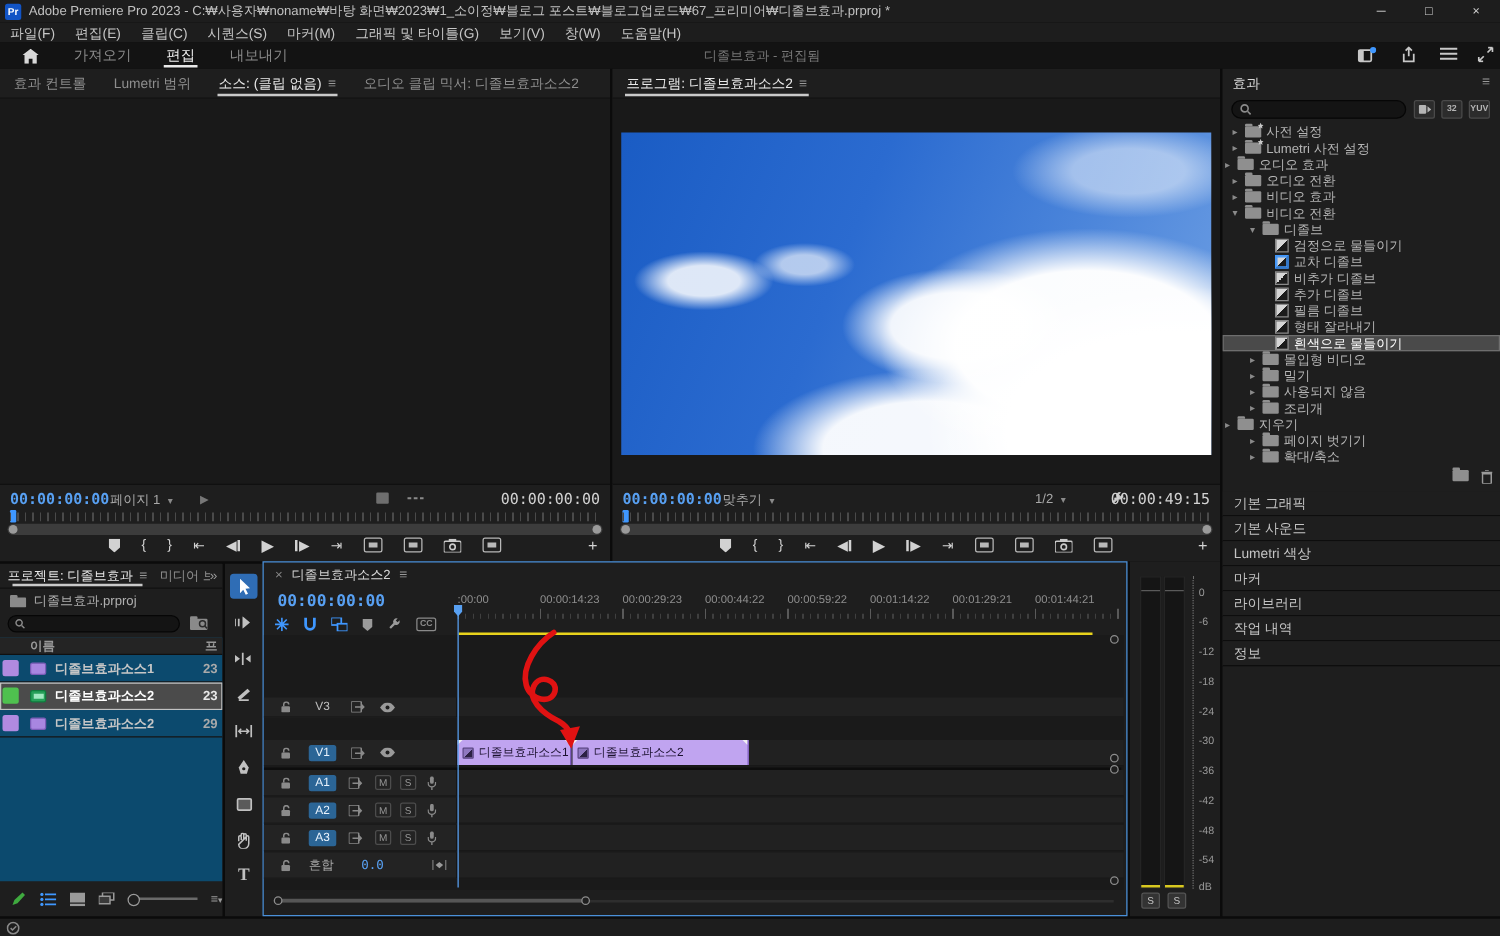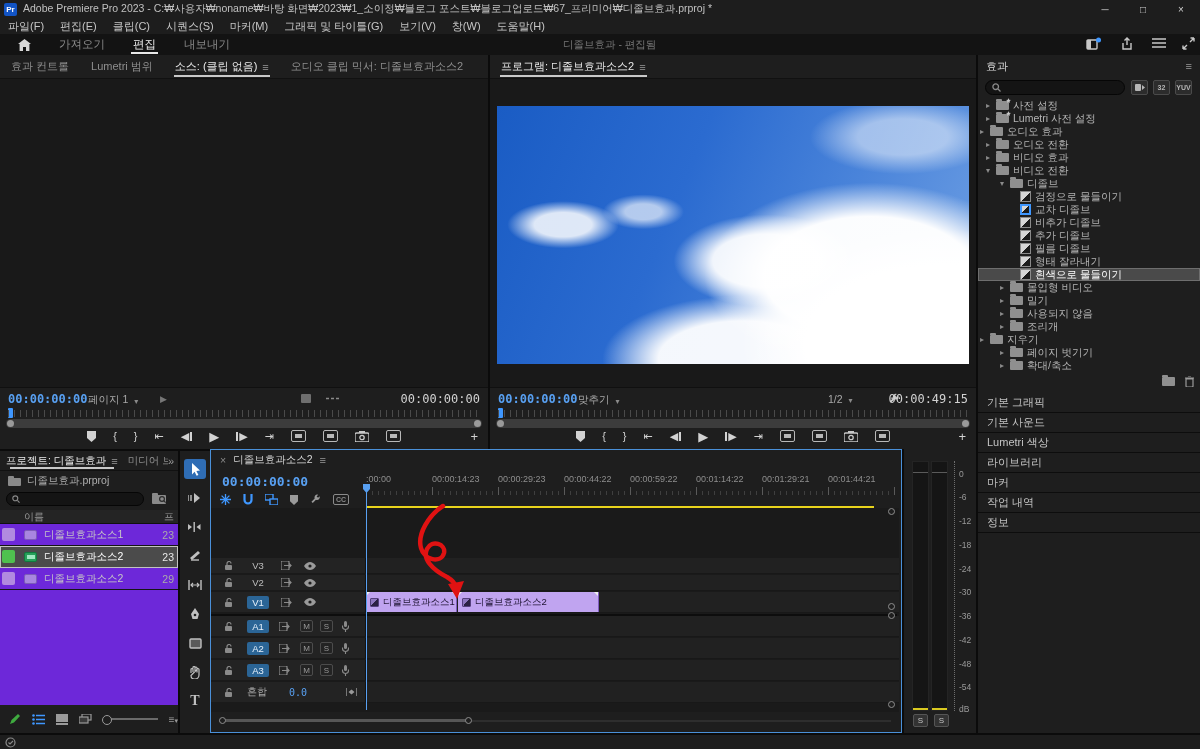--- a/index.html
+++ b/index.html
@@ -100,21 +100,21 @@
   .tico.def { border-color:#3f97ff; box-shadow:0 0 0 1px #3f97ff inset; }
   #fx-foot { position:absolute; left:0; top:319px; right:6px; height:15px; display:flex; justify-content:flex-end; gap:10px; align-items:center; }
   #right-stack { position:absolute; left:0; top:338px; right:0; }
   .rp-head { height:20px; display:flex; align-items:center; padding-left:9px; color:#c4c4c4; font-size:11px; border-bottom:1px solid #0d0d0d; background:#1e1e1e;text-align:center; }
 
   
   #project-panel { left:0; top:451px; width:178px; height:282px; }
   #proj-tabs { height:20px; }
   #proj-file-row { position:absolute; left:0; top:22px; right:0; height:16px; display:flex; align-items:center; gap:6px; padding-left:8px; color:#b0b0b0; font-size:10.5px; }
   #proj-search { position:absolute; left:6px; top:41px; width:138px; height:14px; background:#141414; border:1px solid #060606; border-radius:7px; display:flex; align-items:center; padding:0 5px; gap:4px; }
-  #proj-list { position:absolute; left:0; top:59px; right:0; bottom:28px; background:#6d28d9; }
+  #proj-list { position:absolute; left:0; top:59px; right:0; bottom:28px; background:#0c4a6e;font-weight:bold; }
   #proj-cols { height:14px; background:#242424; border-bottom:1px solid #101010; display:flex; align-items:center; color:#999; font-size:10px; }
   .prow { height:22px; display:flex; align-items:center; position:relative; color:#c6c6c6; font-size:10.5px; border-bottom:1px solid #151515; }
   .prow.sel { background:#4b4b4b; color:#fff; outline:1px solid #c2c2c2; outline-offset:-1px; }
   .chip { position:absolute; left:2px; top:4px; width:13px; height:13px; border-radius:2px; }
   .citem { position:absolute; left:24px; top:6px; width:13px; height:10px; border-radius:2px; background:#a886e0; border:1px solid #7c5cb8; }
   .citem.seq { background:#27a05a; border-color:#0f7c3e; }
   .citem.seq::after { content:""; position:absolute; left:2px; top:2px; width:8px; height:4px; background:#9fe8c0; }
   .pname { position:absolute; left:44px; white-space:nowrap; overflow:hidden; max-width:105px; }
   .pfps { position:absolute; right:4px; color:#aaa; }
   #proj-foot { position:absolute; left:0; bottom:2px; right:0; height:24px; display:flex; align-items:center; gap:11px; padding-left:8px; }
@@ -506,22 +506,22 @@
         <svg width="9" height="11" viewBox="0 0 9 11">
             <path d="M1 3h7v7a1 1 0 0 1-1 1H2a1 1 0 0 1-1-1zM0 2h9M3 0h3" stroke="#9a9a9a" stroke-width="1.2" fill="none"></path>
           </svg>
       </span>
     </div>
 
     <div id="right-stack">
       <div class="rp-head">기본 그래픽</div>
       <div class="rp-head">기본 사운드</div>
       <div class="rp-head">Lumetri 색상</div>
+      <div class="rp-head">마커</div>
       <div class="rp-head">라이브러리</div>
-      <div class="rp-head">마커</div>
       <div class="rp-head">작업 내역</div>
       <div class="rp-head">정보</div>
     </div>
   </div>
 
   <div id="project-panel" class="panel">
     <div class="tabstrip" id="proj-tabs" style="height:20px">
       <span class="ptab active" style="height:20px;padding:0 6px;font-size:10.5px">
         <span>프로젝트: 디졸브효과</span>
         <span class="hamb">≡</span>
@@ -729,44 +729,20 @@
           <span style="margin-left:12px">
               <svg width="12" height="8" viewBox="0 0 12 8">
                 <path d="M0 4C2 1 4 0 6 0s4 1 6 4c-2 3-4 4-6 4S2 7 0 4z" fill="#9a9a9a"></path>
                 <circle cx="6" cy="4" r="1.6" fill="#1e1e1e"></circle>
               </svg>
             </span>
         </div>
         <div class="tlane"></div>
       </div>
 
-      <div class="trow" style="top:67px;height:16px">
-        <div class="thead">
-          <span style="margin-left:14px">
-              <svg width="8" height="9" viewBox="0 0 8 9">
-                <rect x="0" y="4" width="7" height="5" rx="1" fill="#8a8a8a"></rect>
-                <path d="M2 4V2.5a2 2 0 0 1 4 0" fill="none" stroke="#8a8a8a" stroke-width="1.2"></path>
-              </svg>
-            </span>
-          <span class="tname" style="margin-left:14px">V2</span>
-          <span style="margin-left:12px">
-              <svg width="11" height="9" viewBox="0 0 11 9">
-                <rect x="0" y="0" width="8" height="9" rx="1" fill="none" stroke="#8a8a8a" stroke-width="1.2"></rect>
-                <path d="M3 4.5h7M8 2.5l2 2-2 2" fill="none" stroke="#8a8a8a" stroke-width="1.2"></path>
-              </svg>
-            </span>
-          <span style="margin-left:12px">
-              <svg width="12" height="8" viewBox="0 0 12 8">
-                <path d="M0 4C2 1 4 0 6 0s4 1 6 4c-2 3-4 4-6 4S2 7 0 4z" fill="#9a9a9a"></path>
-                <circle cx="6" cy="4" r="1.6" fill="#1e1e1e"></circle>
-              </svg>
-            </span>
-        </div>
-        <div class="tlane"></div>
-      </div>
 
       <div class="trow" style="top:84px;height:21px">
         <div class="thead">
           <span style="margin-left:14px">
               <svg width="8" height="9" viewBox="0 0 8 9">
                 <rect x="0" y="4" width="7" height="5" rx="1" fill="#8a8a8a"></rect>
                 <path d="M2 4V2.5a2 2 0 0 1 4 0" fill="none" stroke="#8a8a8a" stroke-width="1.2"></path>
               </svg>
             </span>
           <span class="tname tgt" style="margin-left:14px">V1</span>

